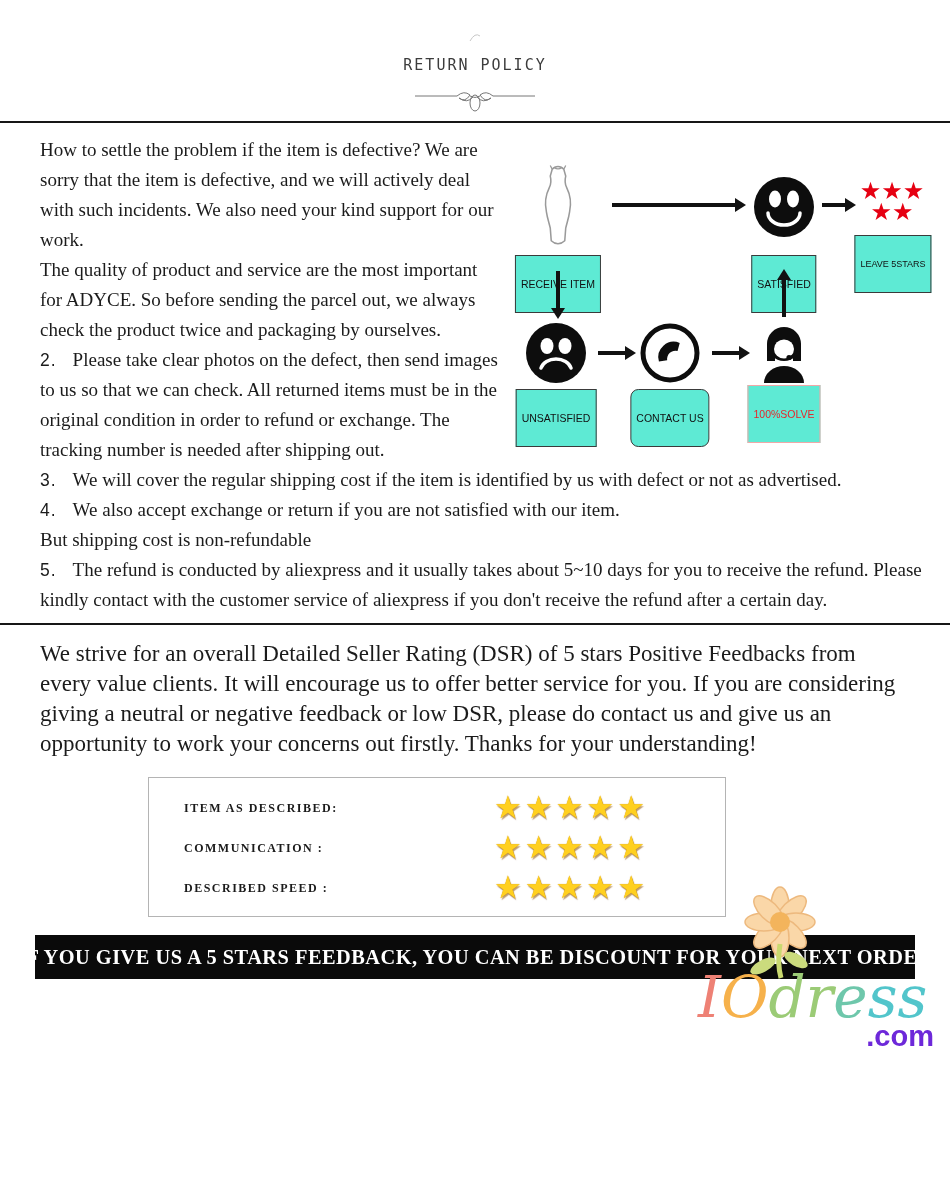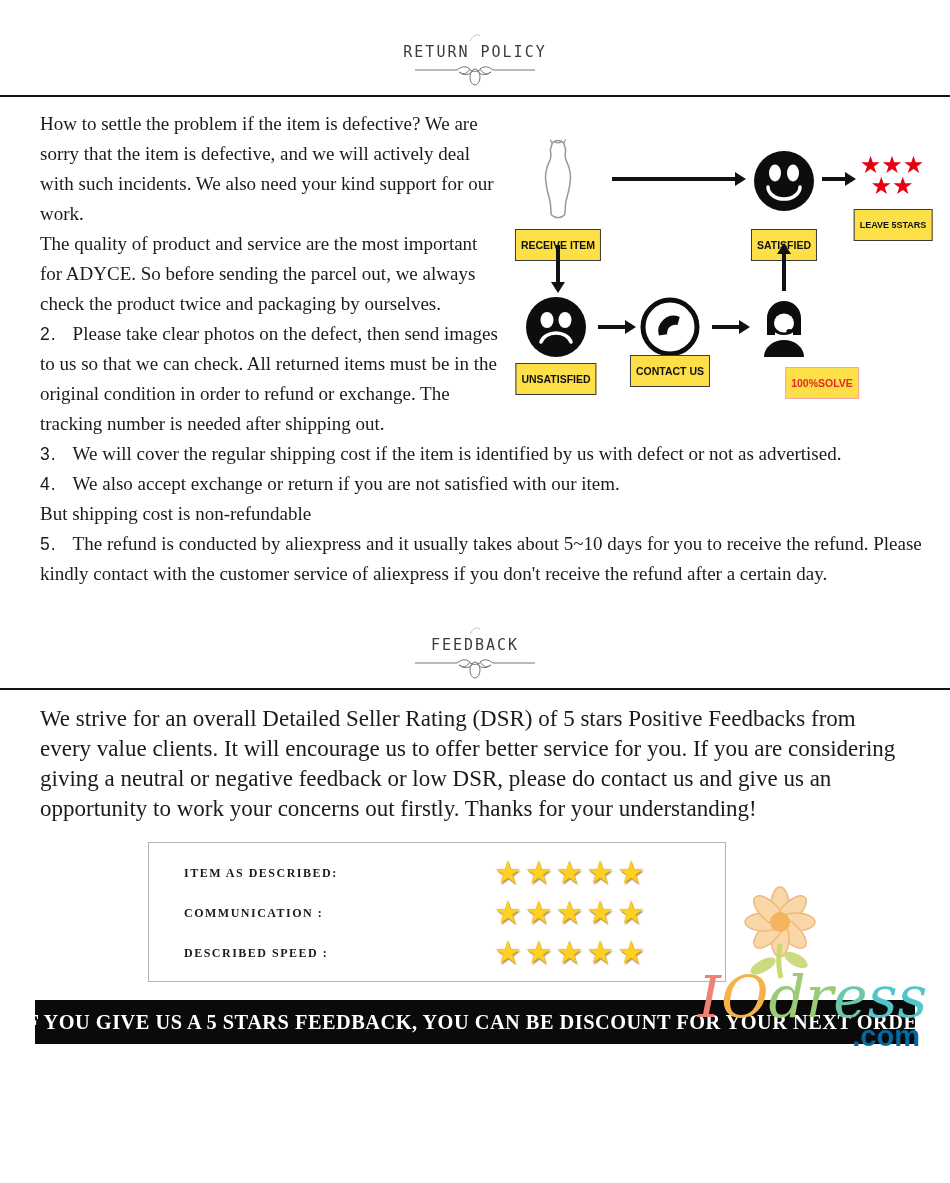--- a/index.html
+++ b/index.html
@@ -2,41 +2,41 @@
 <html><head>
 <meta charset="utf-8">
 <style>
   * { margin:0; padding:0; box-sizing:border-box; }
   body { background:#fff; }
   .page { position:relative; width:950px; height:1183px; background:#fff; overflow:hidden;
           font-family:"Liberation Serif", serif; color:#1b1b1b; }
 
   
   .section-head { display:flex; flex-direction:column; align-items:center; }
-  .section-head.first { padding-top:30px; }
+  .section-head.first { padding-top:30px;gap:13px; }
   .section-head.second { padding-top:34px; }
   .head-squiggle { opacity:.55; }
   .head-title { font-family:"DejaVu Sans Mono", monospace; font-size:15px; letter-spacing:2px;
                 color:#3c3c3c; margin-top:1px; }
   .head-flourish { margin-top:2px; }
   .rule { border:none; border-top:2px solid #161616; margin-top:8px; width:100%; }
 
   
   .rp-content { padding:12px 12px 0 40px; font-size:19px; line-height:30px; }
   .rp-content p { margin:0; }
   .li-num { font-family:"Liberation Sans", sans-serif; font-size:17.5px; letter-spacing:1px;
             padding-right:16px; }
   .li-text { white-space:pre-line; }
 
   
   .diagram { float:right; position:relative; width:420px; height:282px; margin:2px 0 6px 14px; }
   .dnode { position:absolute; }
   .dlabel { position:absolute; transform:translateX(-50%); white-space:nowrap;
-            font-family:"Liberation Sans", sans-serif; font-weight:bold; font-size:10.5px;
-            border:1.5px solid #3a3a3a; background:#fde047; padding:0 5px; color:#111; }
+            font-family:"Liberation Sans", sans-serif; font-weight:normal; font-size:10.5px;
+            border:1.5px solid #3a3a3a; background:#5eead4; padding:13px 5px; color:#111; }
   .dlabel.red { color:#e8252a; border-color:#f0a8a8; }
   .stars-red { position:absolute; color:#e60012; font-size:24px; line-height:21px;
                text-align:center; letter-spacing:0px; width:80px; }
   .ah { position:absolute; height:3.5px; background:#111; }
   .ah::after { content:''; position:absolute; right:-10px; top:-5.2px;
                border-left:11px solid #111; border-top:7px solid transparent;
                border-bottom:7px solid transparent; }
   .av { position:absolute; width:3.5px; background:#111; }
   .av.down::after { content:''; position:absolute; bottom:-10px; left:-5.2px;
                border-top:11px solid #111; border-left:7px solid transparent;
@@ -58,21 +58,21 @@
   .watermark { position:absolute; left:698px; top:886px; width:252px; z-index:5; }
   .wm-flower { margin-left:32px; }
   .wm-brand { font-family:"DejaVu Serif", serif; font-style:italic; font-size:58px;
               line-height:50px; margin-top:-14px; white-space:nowrap; }
   .wm-i  { color:#ee8175; }
   .wm-o  { color:#f6b14b; }
   .wm-dr { color:#9bcb76; }
   .wm-e  { color:#6ec7ab; }
   .wm-ss { color:#52c5cb; }
   .wm-com { font-family:"Liberation Sans", sans-serif; font-weight:bold; font-size:29px;
-            color:#0369a1; text-align:right; padding-right:30px; margin-top:-2px; }
+            color:#6d28d9; text-align:right; padding-right:16px; margin-top:-2px; }
 
   
   .banner { margin:18px auto 0 auto; width:880px; height:44px; background:#0a0a0a;
             display:flex; align-items:center; justify-content:center; }
   .banner-text { color:#fff; font-weight:bold; font-size:21px; letter-spacing:.5px;
                  transform:scaleX(.97); white-space:nowrap; }
 
   .clearfix::after { content:''; display:block; clear:both; }
 </style>
 </head>
@@ -137,61 +137,46 @@
       <div class="dlabel" style="left:38px; top:252px;">UNSATISFIED</div>
 
       <div class="ah" style="left:80px; top:214px; width:28px;"></div>
 
       <svg class="dnode" style="left:120px; top:184px;" width="64" height="64" viewBox="0 0 64 64">
         <circle cx="32" cy="32" r="27" fill="none" stroke="#0d0d0d" stroke-width="5"></circle>
         <g transform="rotate(-42 32 32)">
           <path d="M18 31 a15.5 15.5 0 0 1 28 0 l-7 4.5 a8.5 8.5 0 0 0 -14 0 z" fill="#0d0d0d"></path>
         </g>
       </svg>
-      <div class="dlabel" style="left:152px; top:244px;">CONTACT US</div>
+      <div class="dlabel" style="left:152px; top:252px;border-radius:8px;">CONTACT US</div>
 
       <div class="ah" style="left:194px; top:214px; width:28px;"></div>
 
       <svg class="dnode" style="left:234px; top:182px;" width="64" height="66" viewBox="0 0 64 66">
         <circle cx="32" cy="25" r="17" fill="#0d0d0d"></circle>
         <rect x="15" y="25" width="8" height="17" fill="#0d0d0d"></rect>
         <rect x="41" y="25" width="8" height="17" fill="#0d0d0d"></rect>
         <ellipse cx="32" cy="30" rx="10" ry="9.5" fill="#fff"></ellipse>
         <path d="M12 64 a20 17 0 0 1 40 0 z" fill="#0d0d0d"></path>
         <path d="M47 27 q1 10 -9 11" fill="none" stroke="#0d0d0d" stroke-width="2.5"></path>
         <circle cx="37" cy="38.5" r="2.6" fill="#0d0d0d"></circle>
       </svg>
-      <div class="dlabel red" style="left:266px; top:256px;margin-left:38px;">100%SOLVE</div>
+      <div class="dlabel red" style="left:266px; top:248px;">100%SOLVE</div>
     </div>
 
     <p>How to settle the problem if the item is defective? We are sorry that the item is defective, and we will actively deal with such incidents. We also need your kind support for our work.</p>
     <p>The quality of product and service are the most important for ADYCE. So before sending the parcel out, we always check the product twice and packaging by ourselves.</p>
 
     <p class="li"><span class="li-num">2.</span><span class="li-text">Please take clear photos on the defect, then send images to us so that we can check. All returned items must be in the original condition in order to refund or exchange. The tracking number is needed after shipping out.</span></p>
     <p class="li"><span class="li-num">3.</span><span class="li-text">We will cover the regular shipping cost if the item is identified by us with defect or not as advertised.</span></p>
     <p class="li"><span class="li-num">4.</span><span class="li-text">We also accept exchange or return if you are not satisfied with our item.
 But shipping cost is non-refundable</span></p>
     <p class="li"><span class="li-num">5.</span><span class="li-text">The refund is conducted by aliexpress and it usually takes about 5~10 days for you to receive the refund. Please kindly contact with the customer service of aliexpress if you don't receive the refund after a certain day.</span></p>
   </div>
 
-  <div class="section-head second">
-    <svg class="head-squiggle" width="18" height="12" viewBox="0 0 18 12">
-        <path d="M4 11 Q9 2 14 6" fill="none" stroke="#999" stroke-width="1"></path>
-      </svg>
-    <div class="head-title">FEEDBACK</div>
-    <svg class="head-flourish" width="120" height="24" viewBox="0 0 120 24">
-      <g fill="none" stroke="#777" stroke-width="1">
-        <path d="M0 7 H42 M78 7 H120"></path>
-        <path d="M42 7 q7 -6 13 -1 q-5 8 -11 3 q8 6 14 -1"></path>
-        <path d="M78 7 q-7 -6 -13 -1 q5 8 11 3 q-8 6 -14 -1"></path>
-        <ellipse cx="60" cy="14" rx="5" ry="8"></ellipse>
-        <path d="M55 7 q5 3 10 0"></path>
-      </g>
-    </svg>
-  </div>
   <hr class="rule">
 
   <p class="fb-paragraph">We strive for an overall Detailed Seller Rating (DSR) of 5 stars Positive Feedbacks from every value clients. It will encourage us to offer better service for you. If you are considering giving a neutral or negative feedback or low DSR, please do contact us and give us an opportunity to work your concerns out firstly. Thanks for your understanding!</p>
 
   <div class="rating-table">
     <div class="rating-row">
       <span class="rating-label">ITEM AS DESCRIBED:</span>
       <span class="stars-gold">★★★★★</span>
     </div>
     <div class="rating-row">

